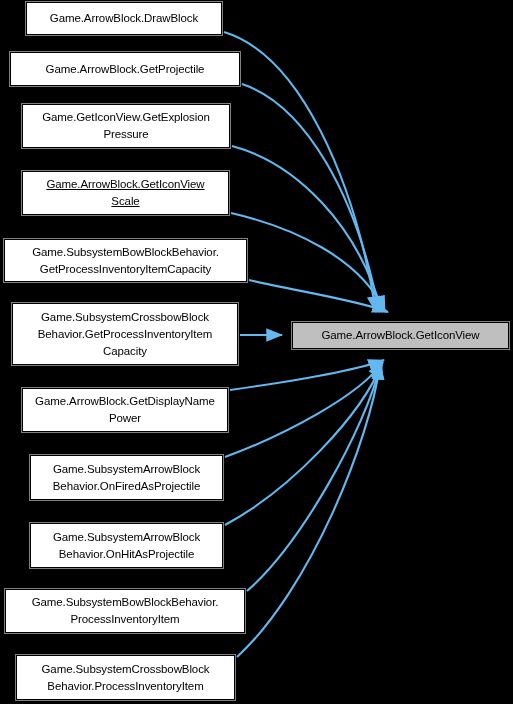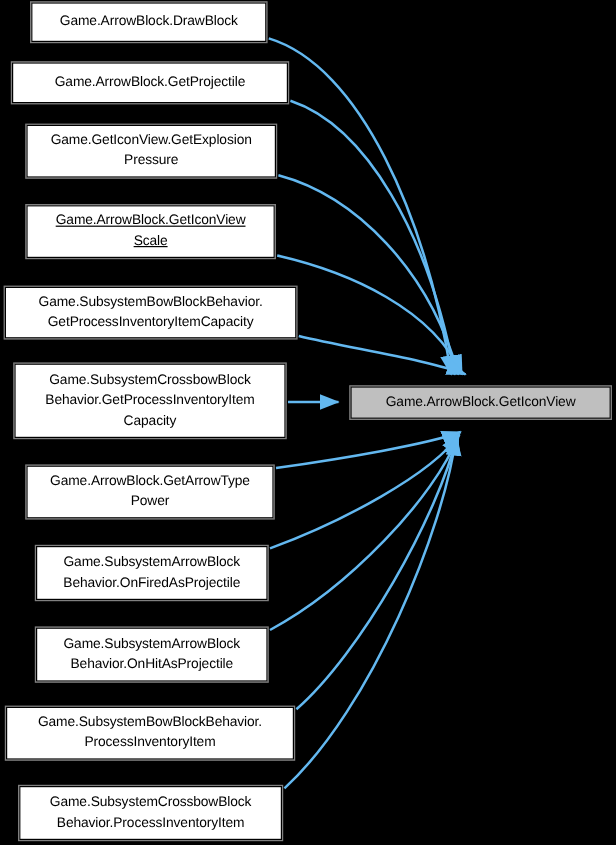--- a/index.html
+++ b/index.html
@@ -98,21 +98,21 @@
       <div class="node" style="left: 4px; top: 239px; width: 243px; height: 43px;">
         <span class="label">Game.SubsystemBowBlockBehavior.
 GetProcessInventoryItemCapacity</span>
       </div>
       <div class="node" style="left: 12px; top: 303px; width: 226px; height: 62px;">
         <span class="label">Game.SubsystemCrossbowBlock
 Behavior.GetProcessInventoryItem
 Capacity</span>
       </div>
       <div class="node" style="left: 22px; top: 388px; width: 206px; height: 44px;">
-        <span class="label">Game.ArrowBlock.GetArrowType
+        <span class="label">Game.ArrowBlock.GetDisplayName
 Power</span>
       </div>
       <div class="node" style="left: 30px; top: 455px; width: 193px; height: 45px;">
         <span class="label">Game.SubsystemArrowBlock
 Behavior.OnFiredAsProjectile</span>
       </div>
       <div class="node" style="left: 30px; top: 523px; width: 193px; height: 45px;">
         <span class="label">Game.SubsystemArrowBlock
 Behavior.OnHitAsProjectile</span>
       </div>

